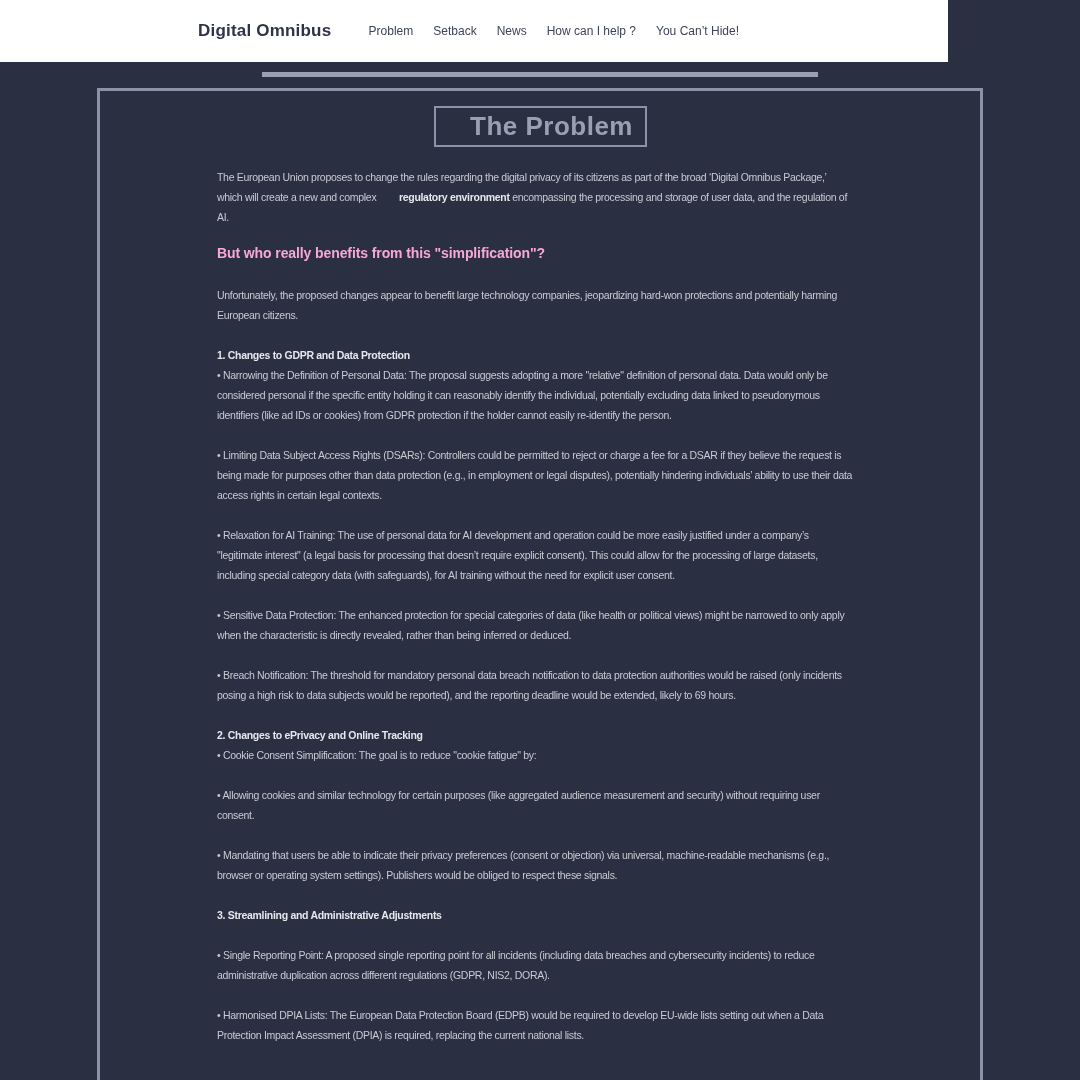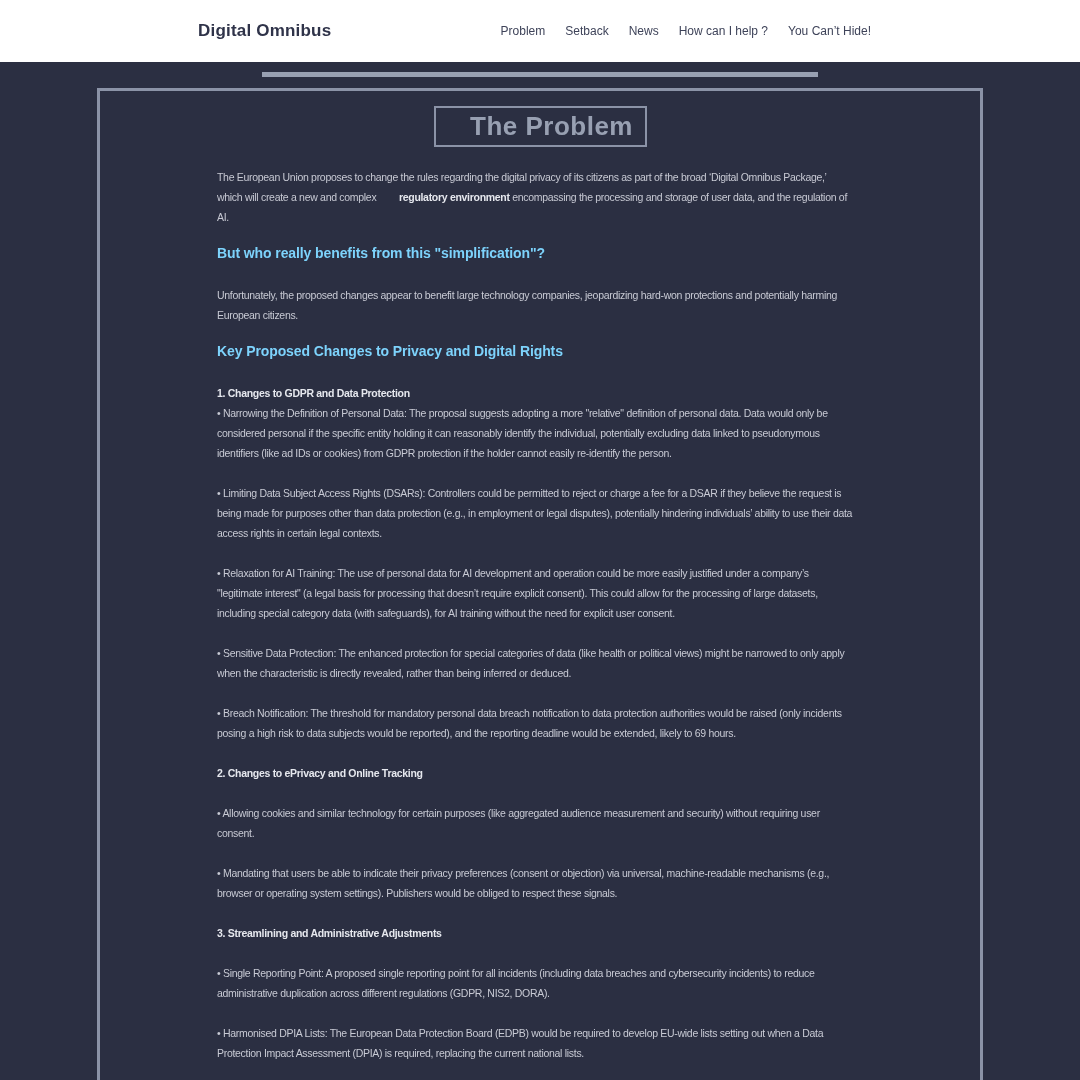--- a/index.html
+++ b/index.html
@@ -4,21 +4,21 @@
 <style>
   html,body{margin:0;padding:0;}
   body{
     width:1080px;height:1080px;overflow:hidden;position:relative;
     background:#2b2f42;
     font-family:"Liberation Sans",sans-serif;
     -webkit-font-smoothing:antialiased;
   }
   
   .topbar{
-    position:absolute;left:0;top:0;width:1080px;height:62px;
+    position:absolute;left:0;top:0;width:948px;height:62px;
     background:#ffffff;display:flex;align-items:center;z-index:5;
   }
   .logo{
     margin-left:198px;font-size:17px;font-weight:700;color:#2f3349;
     letter-spacing:.2px;cursor:pointer;
   }
   .mainnav{
     margin-left:auto;margin-right:209px;display:flex;align-items:center;gap:20px;
   }
   .mainnav a{
@@ -44,21 +44,21 @@
   }
   
   .content{
     margin-left:117px;width:637px;color:#c8cad4;
     font-size:10.5px;line-height:20px;letter-spacing:-0.3px;
   }
   .content p{margin:20px 0 0;}
   .content p.attached{margin-top:0;}
   .content .h2{
     margin:14px 0 0;font-size:14px;line-height:24px;font-weight:700;
-    color:#7dd3fc;letter-spacing:-0.1px;
+    color:#f9a8d4;letter-spacing:-0.1px;
   }
   .content .sub{
     margin-top:20px;font-weight:700;color:#e6e8ee;
   }
   .content strong{color:#e6e8ee;margin-left:20px;}
 </style>
 </head>
 <body>
 
 <header class="topbar">
@@ -77,30 +77,30 @@
 <div class="frame">
   <div class="title-box">
     <h1>The Problem</h1>
   </div>
 
   <div class="content">
     <p><span>The European Union proposes to change the rules regarding the digital privacy of its citizens as part of the broad ‘Digital Omnibus Package,’ which will create a new and complex </span><strong>regulatory environment</strong><span> encompassing the processing and storage of user data, and the regulation of AI.</span></p>
 
     <p class="h2">But who really benefits from this "simplification"?</p>
     <p>Unfortunately, the proposed changes appear to benefit large technology companies, jeopardizing hard-won protections and potentially harming European citizens.</p>
-    <p class="h2">Key Proposed Changes to Privacy and Digital Rights</p>
 
     <p class="sub">1. Changes to GDPR and Data Protection</p>
     <p class="attached">• Narrowing the Definition of Personal Data: The proposal suggests adopting a more "relative" definition of personal data. Data would only be considered personal if the specific entity holding it can reasonably identify the individual, potentially excluding data linked to pseudonymous identifiers (like ad IDs or cookies) from GDPR protection if the holder cannot easily re-identify the person.</p>
     <p>• Limiting Data Subject Access Rights (DSARs): Controllers could be permitted to reject or charge a fee for a DSAR if they believe the request is being made for purposes other than data protection (e.g., in employment or legal disputes), potentially hindering individuals’ ability to use their data access rights in certain legal contexts.</p>
     <p>• Relaxation for AI Training: The use of personal data for AI development and operation could be more easily justified under a company’s "legitimate interest" (a legal basis for processing that doesn’t require explicit consent). This could allow for the processing of large datasets, including special category data (with safeguards), for AI training without the need for explicit user consent.</p>
     <p>• Sensitive Data Protection: The enhanced protection for special categories of data (like health or political views) might be narrowed to only apply when the characteristic is directly revealed, rather than being inferred or deduced.</p>
     <p>• Breach Notification: The threshold for mandatory personal data breach notification to data protection authorities would be raised (only incidents posing a high risk to data subjects would be reported), and the reporting deadline would be extended, likely to 69 hours.</p>
 
     <p class="sub">2. Changes to ePrivacy and Online Tracking</p>
+    <p class="attached">• Cookie Consent Simplification: The goal is to reduce "cookie fatigue" by:</p>
     <p>• Allowing cookies and similar technology for certain purposes (like aggregated audience measurement and security) without requiring user consent.</p>
     <p>• Mandating that users be able to indicate their privacy preferences (consent or objection) via universal, machine-readable mechanisms (e.g., browser or operating system settings). Publishers would be obliged to respect these signals.</p>
 
     <p class="sub">3. Streamlining and Administrative Adjustments</p>
     <p>• Single Reporting Point: A proposed single reporting point for all incidents (including data breaches and cybersecurity incidents) to reduce administrative duplication across different regulations (GDPR, NIS2, DORA).</p>
     <p>• Harmonised DPIA Lists: The European Data Protection Board (EDPB) would be required to develop EU-wide lists setting out when a Data Protection Impact Assessment (DPIA) is required, replacing the current national lists.</p>
   </div>
 </div>
 
 </body></html>

